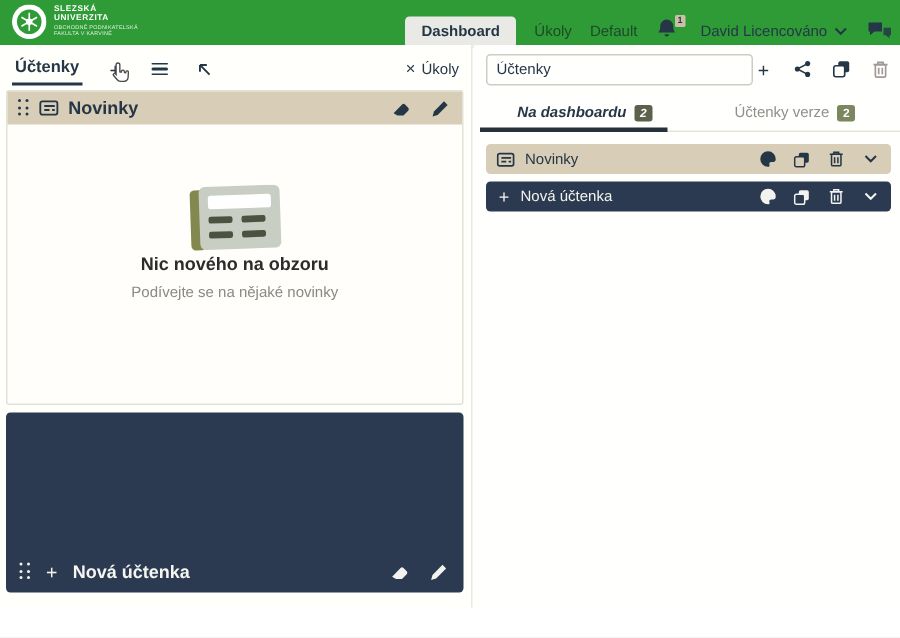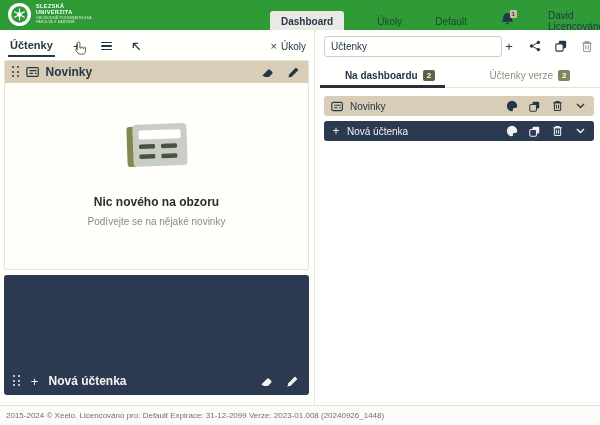--- a/index.html
+++ b/index.html
@@ -7,21 +7,21 @@
   body { font-family:"Liberation Sans", sans-serif; }
   .app{ position:relative; width:600px; height:425px; background:#ffffff; overflow:hidden;
         font-family:"Liberation Sans", sans-serif; color:#253746; }
 
   
   .header{ position:absolute; top:0; left:0; right:0; height:30px; background:#2e9b37; }
   .logo{ position:absolute; left:8px; top:3px; display:flex; align-items:center; gap:5px; }
   .logo-text{ line-height:1.05; }
   .logo-line{ font-size:5.5px; font-weight:bold; color:#ffffff; letter-spacing:.4px; }
   .logo-sub{ font-size:3.6px; color:rgba(255,255,255,.85); letter-spacing:.2px; margin-top:1px; }
-  .hnav{ position:absolute; left:270px; top:0; right:6px; height:42px; display:flex; align-items:center; gap:33px; }
+  .hnav{ position:absolute; left:270px; top:0; right:6px; height:42px; display:flex; align-items:center; gap:12px; }
   .nav-pill{ background:#e9e9e5; border-radius:3px; padding:5px 11px; font-size:10px; font-weight:bold; color:#253746; cursor:default; }
   .nav-item{ font-size:10px; color:#1d4a28; }
   .bell-wrap{ position:relative; width:18px; height:20px; }
   .bell-badge{ position:absolute; top:-1px; right:-2px; background:#cbbfa8; color:#253746;
                font-size:6px; font-weight:bold; padding:0 2px; border-radius:1px; line-height:8px; }
   .user-menu{ display:flex; align-items:center; gap:5px; font-size:10px; color:#253746; }
   .chat-wrap{ margin-left:auto; }
 
   
   .left-panel{ position:absolute; top:30px; left:0; width:315px; height:375px; border-right:1px solid #e7eadf; background:#fffffc; }
@@ -34,39 +34,39 @@
   .close-x{ font-size:11px; line-height:1; }
 
   .widget{ position:absolute; left:4px; width:305px; }
   .novinky-card{ top:30px; height:210px; background:#fffefb; border:1px solid #e0e4d6; border-radius:2px; }
   .widget-head{ height:22px; background:#d8ceb8; display:flex; align-items:center; gap:6px; padding:0 7px; }
   .widget-title{ font-size:12px; font-weight:bold; color:#253746; }
   .head-actions{ margin-left:auto; display:flex; align-items:center; gap:10px; }
   .drag-dots{ display:grid; grid-template-columns:repeat(2,3px); grid-auto-rows:3px; gap:1.5px; }
   .drag-dots i{ width:2px; height:2px; border-radius:50%; background:currentColor; display:block; }
   .widget-body{ height:186px; display:flex; flex-direction:column; align-items:center; padding-top:40px; }
-  .empty-title{ margin-top:26px; font-size:12px; font-weight:bold; color:#2c2c2c; }
+  .empty-title{ font-size:12px; font-weight:bold; color:#2c2c2c; }
   .empty-sub{ margin-top:7px; font-size:10px; color:#8a8a84; }
 
   .dark-card{ top:245px; height:120px; background:#2b3a50; border-radius:3px; color:#f2f2ef; }
   .dark-foot{ position:absolute; bottom:6px; left:0; right:0; display:flex; align-items:center; gap:8px; padding:0 9px; }
   .dark-title{ font-size:12px; font-weight:bold; color:#f5f5f2; }
 
   
   .sidebar{ position:absolute; top:30px; left:316px; right:0; height:375px; background:#fffffd; }
   .side-toolbar{ position:absolute; top:5px; left:8px; right:6px; height:22px; display:flex; align-items:center; }
   .search-input{ width:196px; height:21px; border:1px solid #c9cfc2; border-radius:3px; padding:0 6px;
                  font-size:10px; color:#253746; background:#fffffe; font-family:"Liberation Sans",sans-serif; outline:none; }
   .side-icons{ margin-left:auto; display:flex; align-items:center; gap:12px; }
   .side-icons .tool-icon{ width:14px; height:14px; }
   .icon-muted{ color:#a39797; }
 
   .side-tabs{ position:absolute; top:34px; left:4px; right:0; height:24px; display:flex; border-bottom:1px solid #e3e6da; }
   .side-tab{ flex:1; display:flex; align-items:center; justify-content:center; gap:5px; font-size:10px; color:#90908a; cursor:pointer; position:relative; }
-  .side-tab.active{ color:#253746; font-weight:bold; }
+  .side-tab.active{ color:#253746; font-weight:bold;font-style:italic; }
   .tab-underline{ position:absolute; left:0; bottom:-1px; height:3px; width:125px; background:#27313c; }
   .badge{ color:#fff; font-size:8px; font-weight:bold; padding:1.5px 4px; border-radius:2px; line-height:1; }
   .badge-dark{ background:#5c6149; }
   .badge-olive{ background:#7c865f; }
 
   .side-list{ position:absolute; top:66px; left:8px; right:6px; }
   .side-row{ height:20px; border-radius:3px; display:flex; align-items:center; gap:6px; padding:0 7px; margin-bottom:5px; font-size:10px; }
   .row-beige{ background:#d8ceb8; color:#253746; }
   .row-dark{ background:#2b3a50; color:#f2f2ef; }
   .row-actions{ margin-left:auto; display:flex; align-items:center; gap:10px; }
@@ -378,23 +378,20 @@
                   <path d="M1 1l3.5 3.5L8 1" fill="none" stroke="#f2f2ef" stroke-width="1.4"></path>
                 </svg>
             </span>
           </span>
         </span>
       </div>
 
     </div>
   </div>
 
-  <div class="footer">
-    <span>2015-2024 © Xeelo. Licencováno pro: Default Expirace: 31-12-2099 Verze: 2023-01.008 (20240926_1448)</span>
-  </div>
 
   <div class="cursor">
     <svg width="14" height="16" viewBox="0 0 14 16">
       <path d="M4.6 1c.8 0 1.3.5 1.3 1.3V7l.9.2.3-1c.2-.7 1.7-.5 1.7.2l.2 1 .8.1.2-.8c.2-.8 1.6-.5 1.6.3l-.2 3.6c-.2 1.6-1.1 2.6-2.7 2.6H6.3c-1 0-1.7-.4-2.3-1.2L1.6 9.2c-.5-.7.6-1.7 1.3-1l.5.5V2.3C3.4 1.5 3.8 1 4.6 1z" fill="#ffffff" stroke="#4a4a4a" stroke-width=".9"></path>
     </svg>
   </div>
 
 </div>
 
 </body></html>

